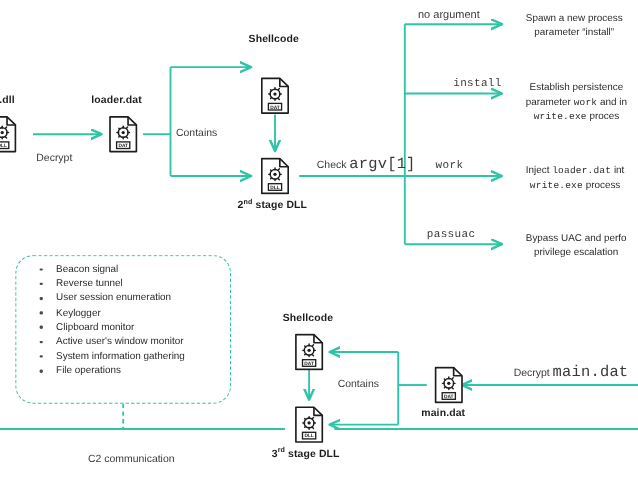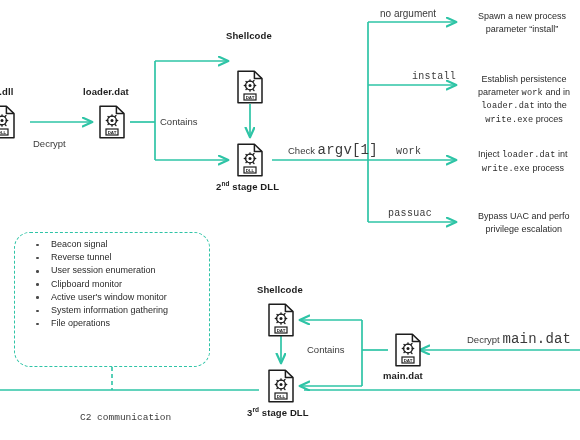--- a/index.html
+++ b/index.html
@@ -78,21 +78,21 @@
   }
   .caplist li{position:relative;padding-left:19px;white-space:nowrap;}
   .caplist li:before{
     content:"";
     position:absolute;left:4px;top:5.5px;
     width:2.6px;height:2.6px;border-radius:50%;
     background:#4a4a4a;
   }
   .c2label{
     position:absolute;
-    font-size:9.5px;color:#3a3a3a;white-space:nowrap;font-family:Liberation Mono, monospace;
+    font-size:9.5px;color:#3a3a3a;white-space:nowrap;
   }
 </style>
 </head>
 <body>
 
 <div id="stage">
 
   <svg class="wires" viewBox="0 0 580 440">
     <defs>
       <marker id="ah" markerWidth="7" markerHeight="7" refX="5.6" refY="3" orient="auto">
@@ -246,39 +246,39 @@
   <div class="branch-label m" style="left:388px;top:208px;">passuac</div>
 
   <div class="desc" style="left:478px;top:10px;">
     <div><span>Spawn a new process </span></div>
     <div><span>parameter “install”</span></div>
   </div>
 
   <div class="desc" style="left:478px;top:73px;">
     <div><span>Establish persistence </span></div>
     <div><span>parameter </span><span class="mono">work</span><span> and in</span></div>
-    <div><span class="mono">loader.dat</span><span> into the</span></div>
     <div><span class="mono">write.exe</span><span> proces</span></div>
   </div>
 
   <div class="desc" style="left:478px;top:148px;">
     <div><span>Inject </span><span class="mono">loader.dat</span><span> int</span></div>
     <div><span class="mono">write.exe</span><span> process</span></div>
   </div>
 
   <div class="desc" style="left:478px;top:210px;">
     <div><span>Bypass UAC and perfo</span></div>
     <div><span>privilege escalation</span></div>
   </div>
 
   <div class="capbox"></div>
   <ul class="caplist">
     <li>Beacon signal</li>
     <li>Reverse tunnel</li>
     <li>User session enumeration</li>
+    <li>Keylogger</li>
     <li>Clipboard monitor</li>
     <li>Active user's window monitor</li>
     <li>System information gathering</li>
     <li>File operations</li>
   </ul>
   <div class="c2label" style="left:80px;top:412px;">C2 communication</div>
 
   <div class="node" style="left:267px;top:303px;">
     <div class="ficon">
       <svg viewBox="0 0 28 34">

